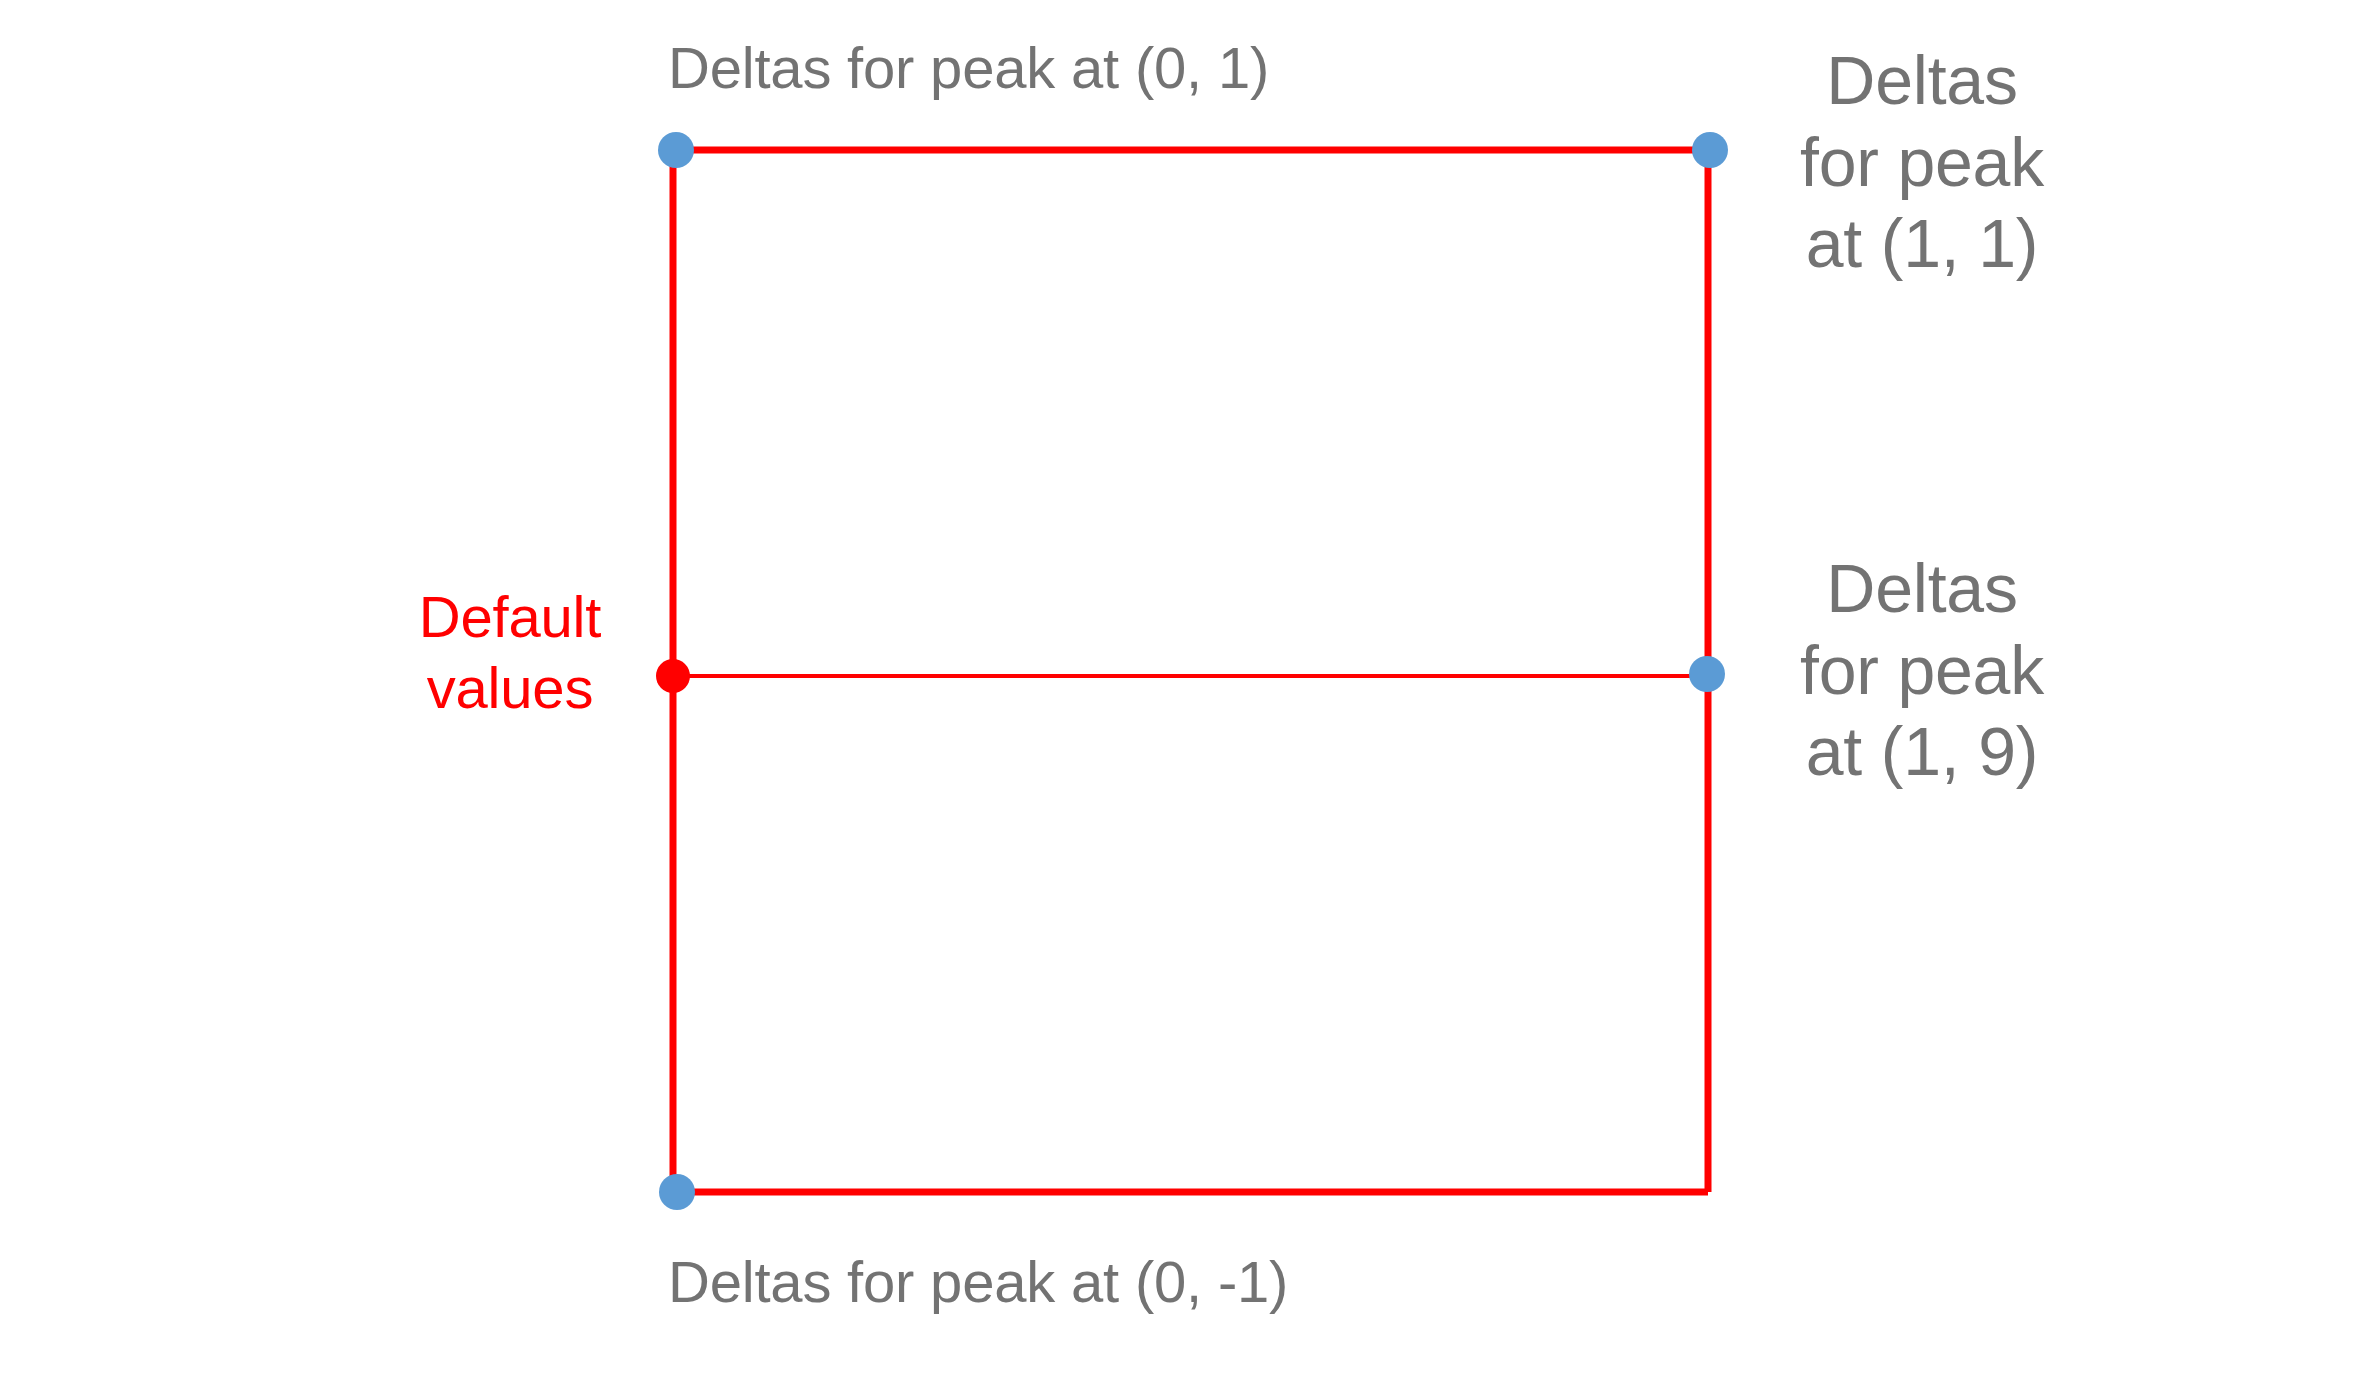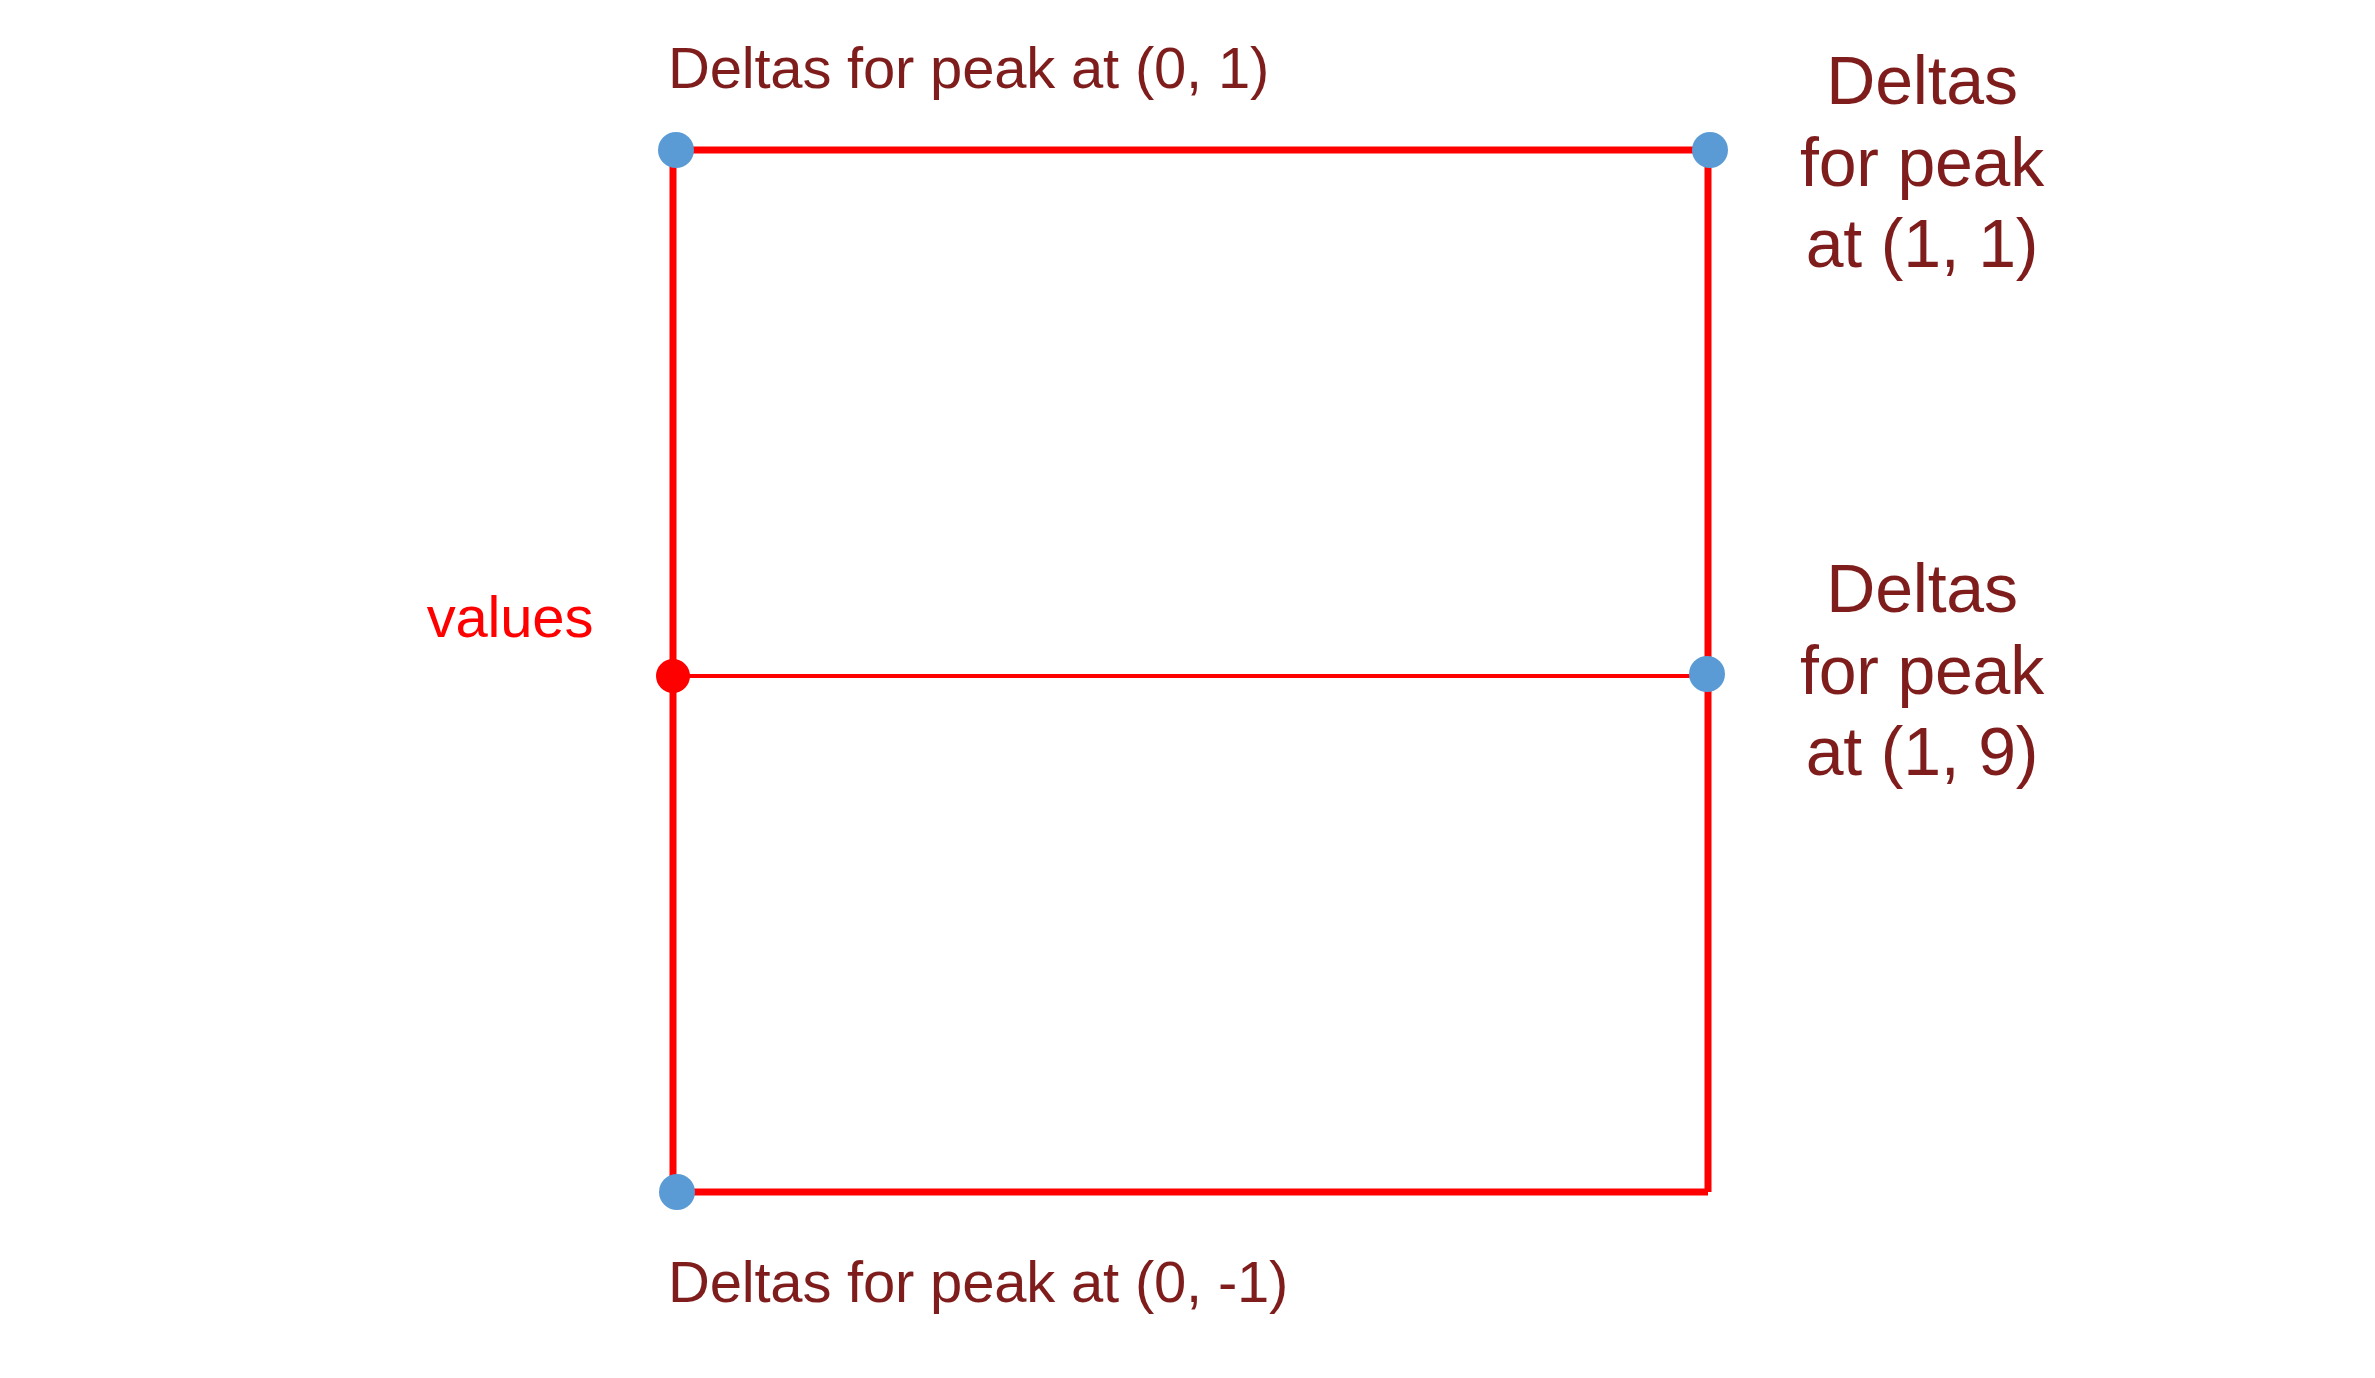--- a/index.html
+++ b/index.html
@@ -23,21 +23,21 @@
     position: absolute;
     left: 0;
     top: 0;
     width: 2375px;
     height: 1378px;
   }
 
   
   .label {
     position: absolute;
-    color: #7f1d1d;
+    color: #737373;
     font-family: "Liberation Sans", sans-serif;
     font-size: 58px;
     line-height: 1.17;
     white-space: nowrap;
     letter-spacing: -0.2px;
   }
   .label.stacked {
     white-space: normal;
     text-align: center;
     font-size: 68px;
@@ -88,16 +88,17 @@
     <div>at (1, 1)</div>
   </div>
 
   <div class="label stacked" id="label-right-middle">
     <div>Deltas</div>
     <div>for peak</div>
     <div>at (1, 9)</div>
   </div>
 
   <div class="label red" id="label-left">
+    <div>Default</div>
     <div>values</div>
   </div>
 
 </div>
 
 </body></html>

